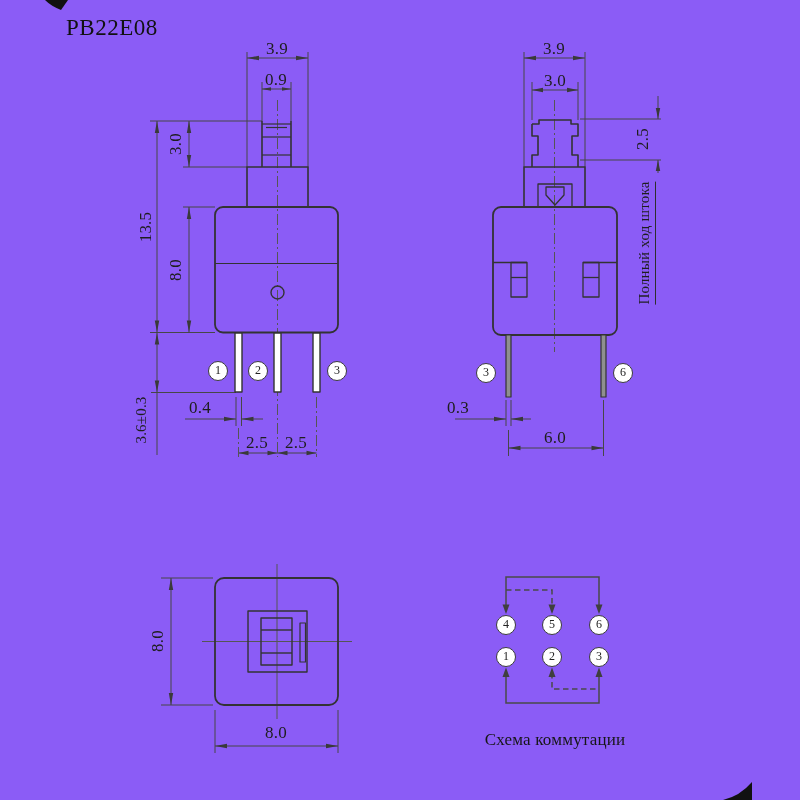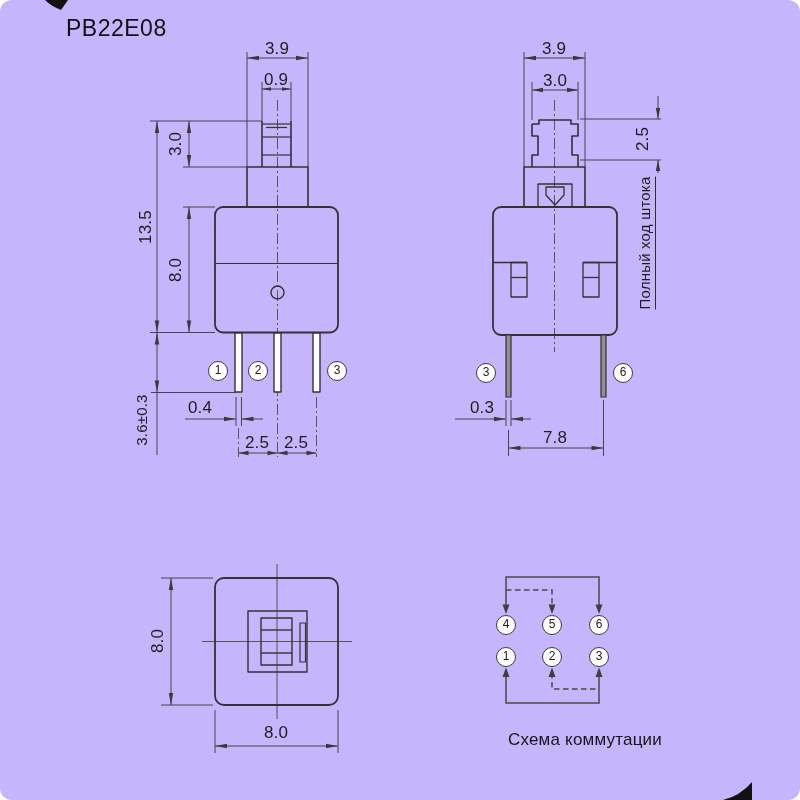--- a/index.html
+++ b/index.html
@@ -1,30 +1,30 @@
 <!DOCTYPE html>
 <html><head>
 <meta charset="utf-8">
 <style>
   html,body{margin:0;padding:0;background:#ffffff;}
   #stage{
-    position:relative;width:800px;height:800px;background:#c4b5fd;
-    font-family:Liberation Sans, sans-serif;color:#1c1c1c;overflow:hidden;border-radius:12px;
+    position:relative;width:800px;height:800px;background:#8b5cf6;
+    font-family:Liberation Serif, serif;color:#1c1c1c;overflow:hidden;
   }
   #drawing{position:absolute;left:0;top:0;}
   .lbl{
     position:absolute;transform:translate(-50%,-50%);
     font-size:17px;color:#1e1e1e;white-space:nowrap;letter-spacing:0.2px;
   }
   .lbl.rot{transform:translate(-50%,-50%) rotate(-90deg);}
   .lbl.small{font-size:15px;}
   .lbl.title{
     transform:none;font-size:23px;letter-spacing:0.5px;color:#111;
   }
-  .lbl.caption{font-size:17px;color:#161616;margin-left:30px;}
+  .lbl.caption{font-size:17px;color:#161616;}
   .lbl.underlined{border-bottom:1.5px solid #2e2e2e;padding-bottom:2px;}
   .pin-circle{
     position:absolute;width:20px;height:20px;box-sizing:border-box;
     border:1.6px solid #3c3c3c;border-radius:50%;
     font-size:12px;line-height:16.5px;text-align:center;color:#222;
     background:#fff;
   }
 </style>
 </head>
 <body>
@@ -221,22 +221,22 @@
   <div class="lbl" style="left:257px;top:443px;">2.5</div>
   <div class="lbl" style="left:296px;top:443px;">2.5</div>
   <div class="pin-circle" style="left:208px;top:361px;">1</div>
   <div class="pin-circle" style="left:248px;top:361px;">2</div>
   <div class="pin-circle" style="left:327px;top:361px;">3</div>
 
   <div class="lbl" style="left:554px;top:49px;">3.9</div>
   <div class="lbl" style="left:555px;top:81px;">3.0</div>
   <div class="lbl rot" style="left:643px;top:139px;">2.5</div>
   <div class="lbl rot small underlined" style="left:646px;top:243px;">Полный ход штока</div>
-  <div class="lbl" style="left:482px;top:408px;">0.3</div>
-  <div class="lbl" style="left:555px;top:438px;">7.8</div>
+  <div class="lbl" style="left:458px;top:408px;">0.3</div>
+  <div class="lbl" style="left:555px;top:438px;">6.0</div>
   <div class="pin-circle" style="left:476px;top:363px;">3</div>
   <div class="pin-circle" style="left:613px;top:363px;">6</div>
 
   <div class="lbl rot" style="left:158px;top:641px;">8.0</div>
   <div class="lbl" style="left:276px;top:733px;">8.0</div>
 
   <div class="pin-circle" style="left:496px;top:615px;">4</div>
   <div class="pin-circle" style="left:542px;top:615px;">5</div>
   <div class="pin-circle" style="left:589px;top:615px;">6</div>
   <div class="pin-circle" style="left:496px;top:647px;">1</div>

